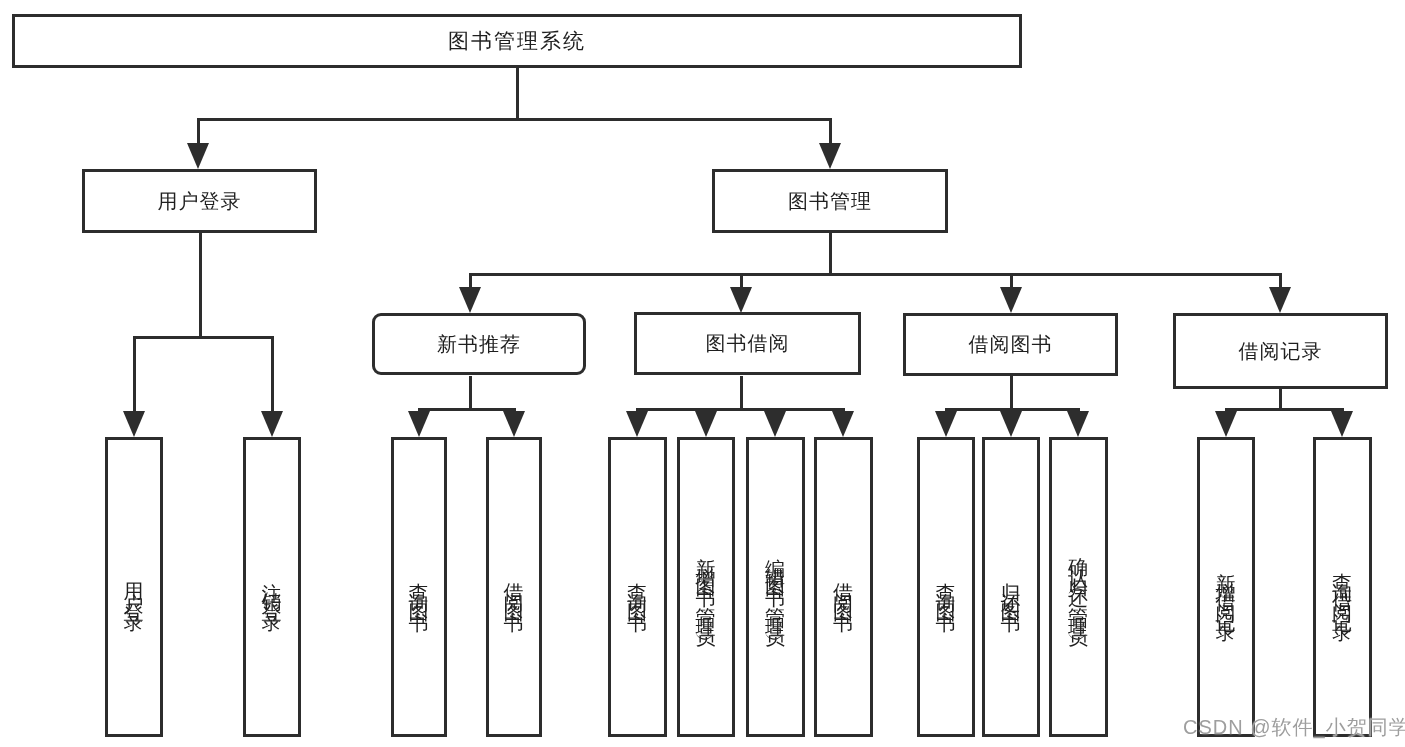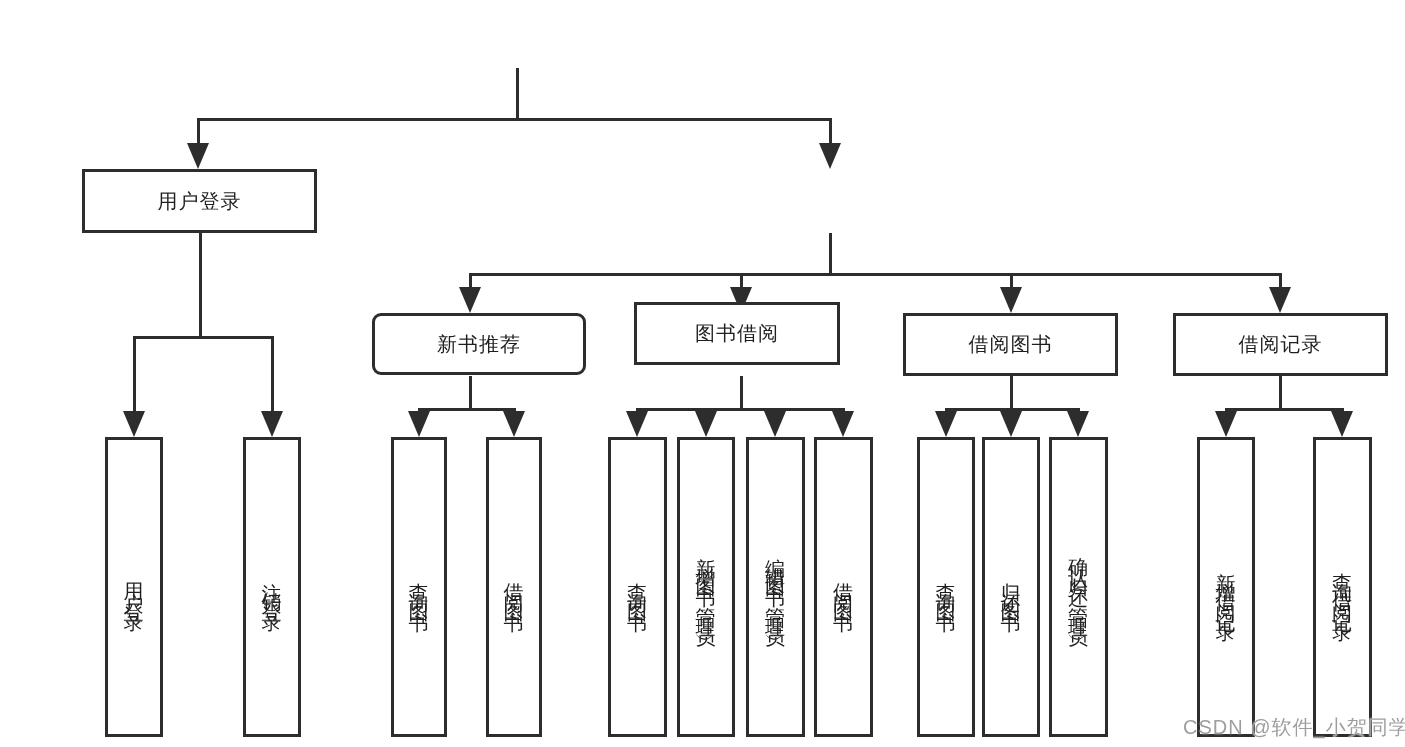--- a/index.html
+++ b/index.html
@@ -56,35 +56,41 @@
     white-space:nowrap;
     z-index:5;
     text-shadow:0 0 2px #ffffff;
   }
 </style>
 </head>
 <body>
 
 <div class="stage">
 
+  <div class="node h root" style="left:12px;top:14px;width:1010px;height:54px;">
+    <span>图书管理系统</span>
+  </div>
 
   <div class="node h" style="left:82px;top:169px;width:235px;height:64px;">
     <span>用户登录</span>
+  </div>
+  <div class="node h" style="left:712px;top:169px;width:236px;height:64px;">
+    <span>图书管理</span>
   </div>
 
   <div class="node h" style="left:372px;top:313px;width:214px;height:62px;border-radius:9px;">
     <span>新书推荐</span>
   </div>
-  <div class="node h" style="left:634px;top:302px;width:206px;height:63px;">
+  <div class="node h" style="left:634px;top:312px;width:227px;height:63px;">
     <span>图书借阅</span>
   </div>
   <div class="node h" style="left:903px;top:313px;width:215px;height:63px;">
     <span>借阅图书</span>
   </div>
-  <div class="node h" style="left:1173px;top:313px;width:215px;height:63px;">
+  <div class="node h" style="left:1173px;top:313px;width:215px;height:76px;">
     <span>借阅记录</span>
   </div>
 
   <div class="node v" style="left:105px;top:437px;width:58px;height:300px;">
     <span>用户登录</span>
   </div>
   <div class="node v" style="left:243px;top:437px;width:58px;height:300px;">
     <span>注销登录</span>
   </div>
 

